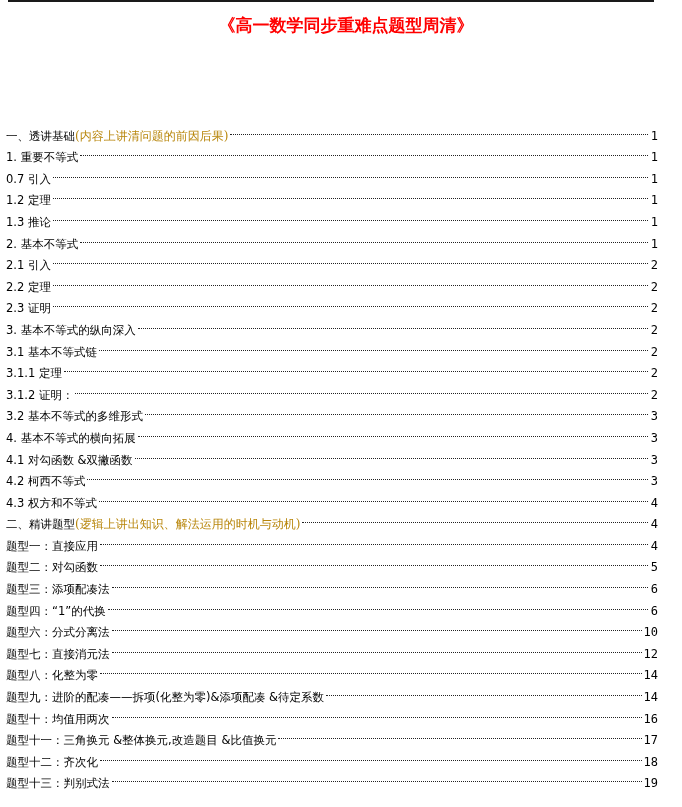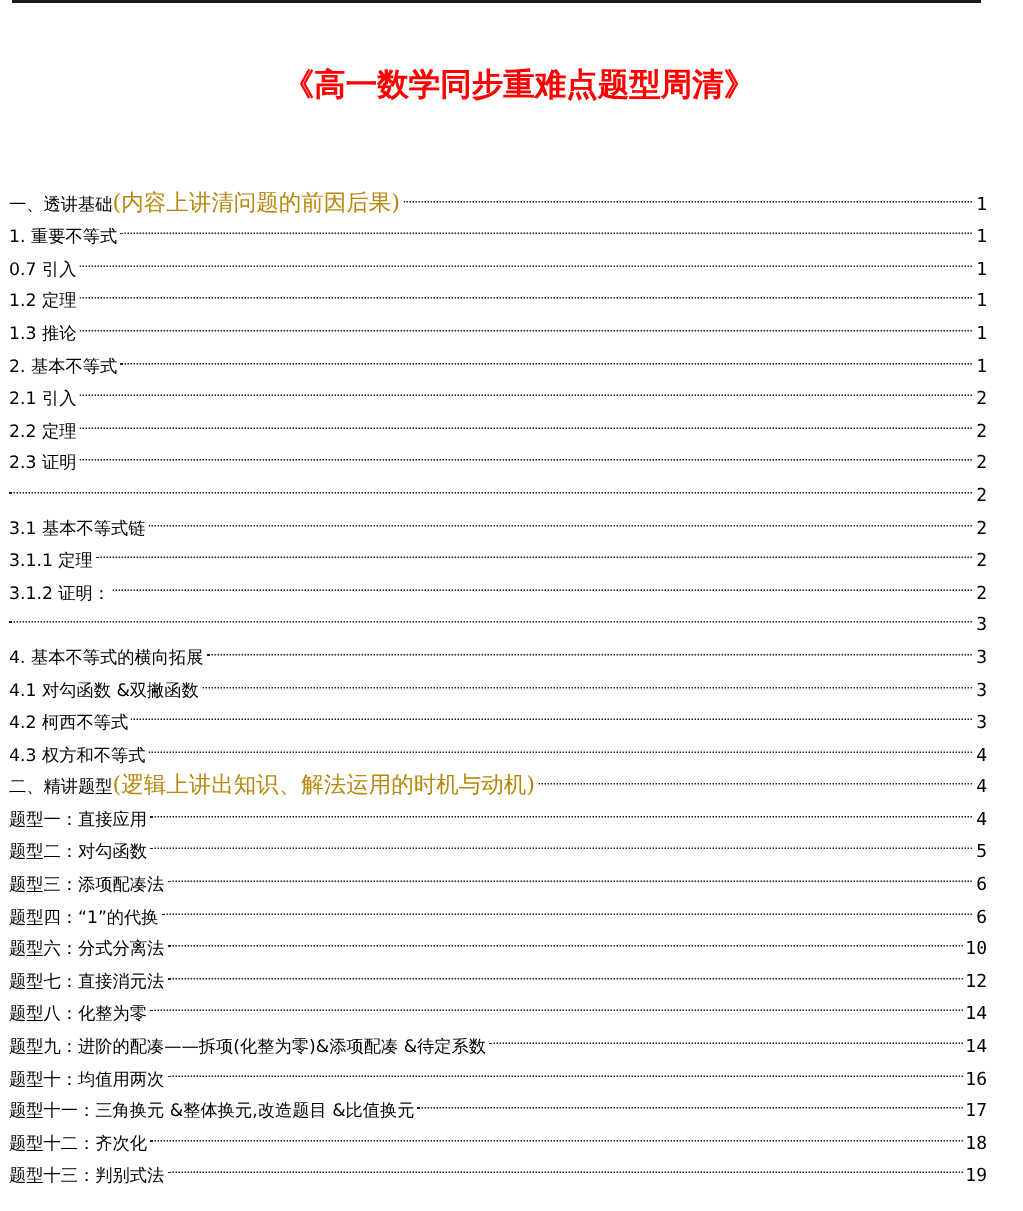--- a/index.html
+++ b/index.html
@@ -19,26 +19,26 @@
       position: absolute;
       left: 8px;
       top: 0px;
       width: 646px;
       height: 2px;
       background: #1a1a1a;
     }
     .doc-title {
       position: absolute;
       left: 0;
-      top: 42px;
+      top: 14px;
       width: 682px;
       text-align: center;
       font-family: "DejaVu Sans", sans-serif;
       font-weight: bold;
-      font-size: 21px;
+      font-size: 17px;
       letter-spacing: 0px;
       color: #ff0000;
       padding-left: 10px;
       box-sizing: border-box;
     }
     .toc {
       position: absolute;
       left: 6px;
       top: 118px;
       width: 652px;
@@ -52,21 +52,21 @@
       white-space: nowrap;
       cursor: pointer;
     }
     .toc-label {
       flex: 0 0 auto;
       padding-right: 2px;
     }
     .toc-label .note {
       color: #b8860b;
       font-family: "DejaVu Serif", serif;
-      font-size: 15px;
+      font-size: 12px;
     }
     .toc-dots {
       flex: 1 1 auto;
       overflow: hidden;
       height: 21.6px;
       position: relative;
     }
     .toc-dots::before {
       content: "";
       position: absolute;
@@ -130,39 +130,41 @@
       <span class="toc-label"><span>2.2 定理</span></span>
       <span class="toc-dots"></span>
       <span class="toc-page">2</span>
     </div>
     <div class="toc-row">
       <span class="toc-label"><span>2.3 证明</span></span>
       <span class="toc-dots"></span>
       <span class="toc-page">2</span>
     </div>
     <div class="toc-row">
+      <span class="toc-label"><span>3. 基本不等式的纵向深入</span></span>
       <span class="toc-dots"></span>
       <span class="toc-page">2</span>
     </div>
     <div class="toc-row">
       <span class="toc-label"><span>3.1 基本不等式链</span></span>
       <span class="toc-dots"></span>
       <span class="toc-page">2</span>
     </div>
     <div class="toc-row">
       <span class="toc-label"><span>3.1.1 定理</span></span>
       <span class="toc-dots"></span>
       <span class="toc-page">2</span>
     </div>
     <div class="toc-row">
       <span class="toc-label"><span>3.1.2 证明：</span></span>
       <span class="toc-dots"></span>
       <span class="toc-page">2</span>
     </div>
     <div class="toc-row">
+      <span class="toc-label"><span>3.2 基本不等式的多维形式</span></span>
       <span class="toc-dots"></span>
       <span class="toc-page">3</span>
     </div>
     <div class="toc-row">
       <span class="toc-label"><span>4. 基本不等式的横向拓展</span></span>
       <span class="toc-dots"></span>
       <span class="toc-page">3</span>
     </div>
     <div class="toc-row">
       <span class="toc-label"><span>4.1 对勾函数 &amp;双撇函数</span></span>

